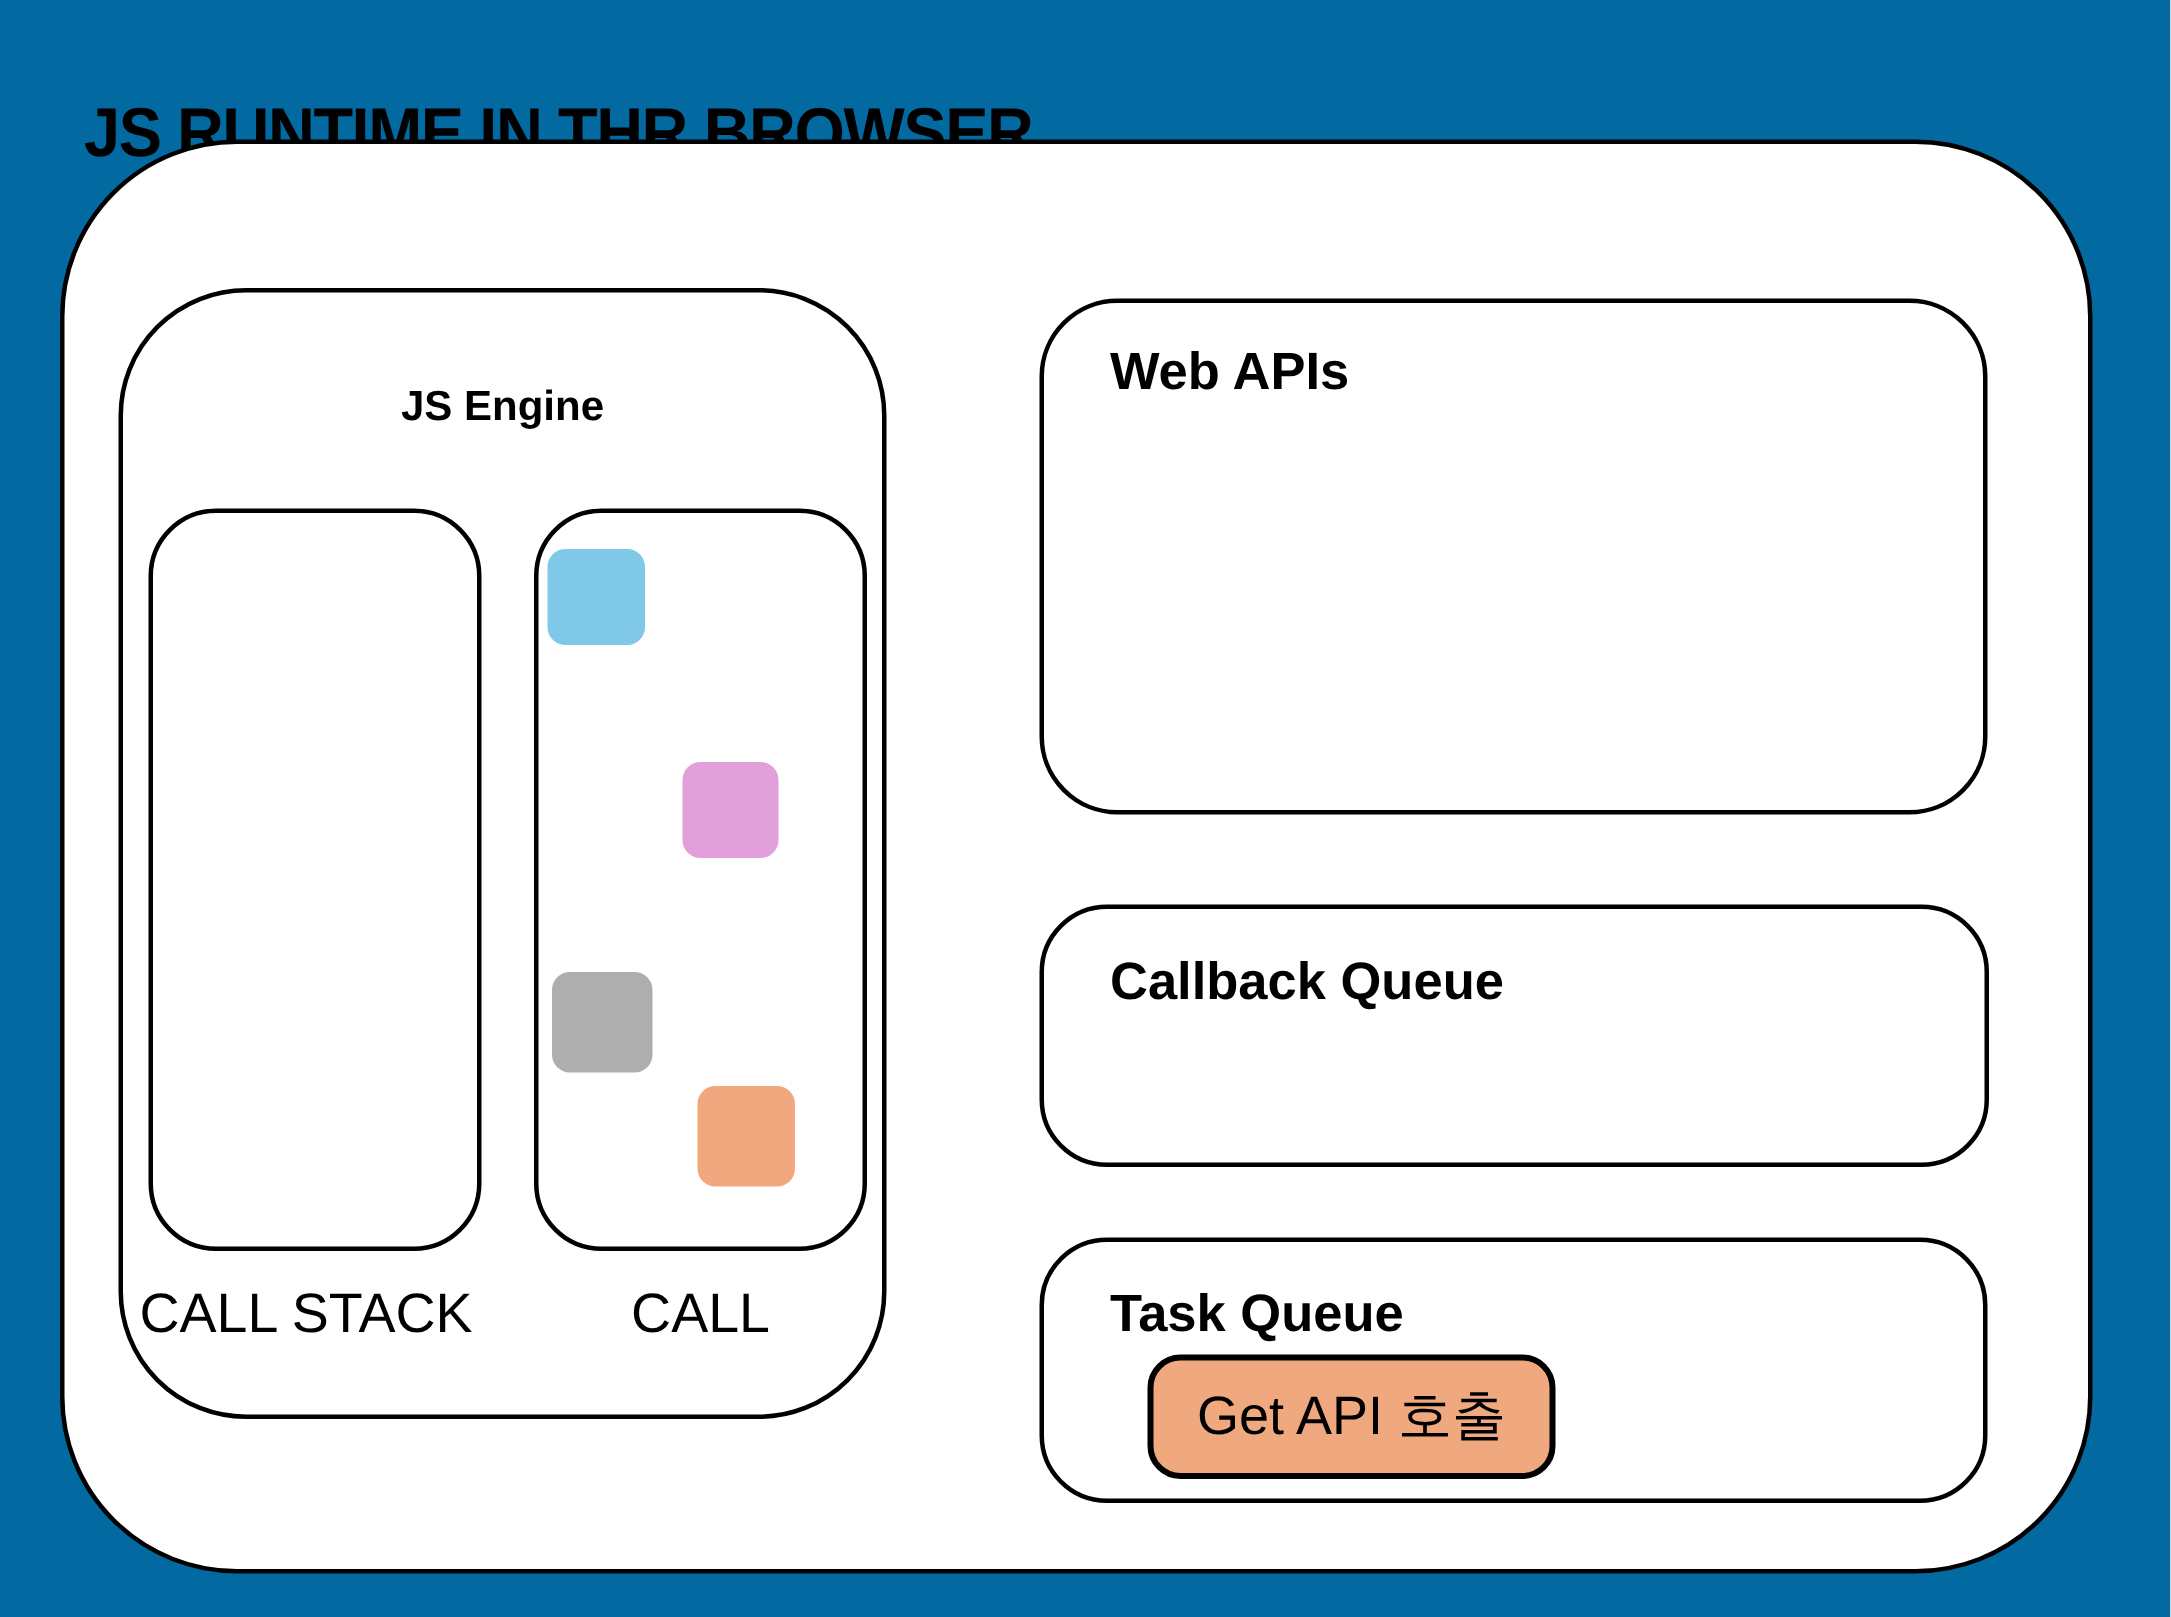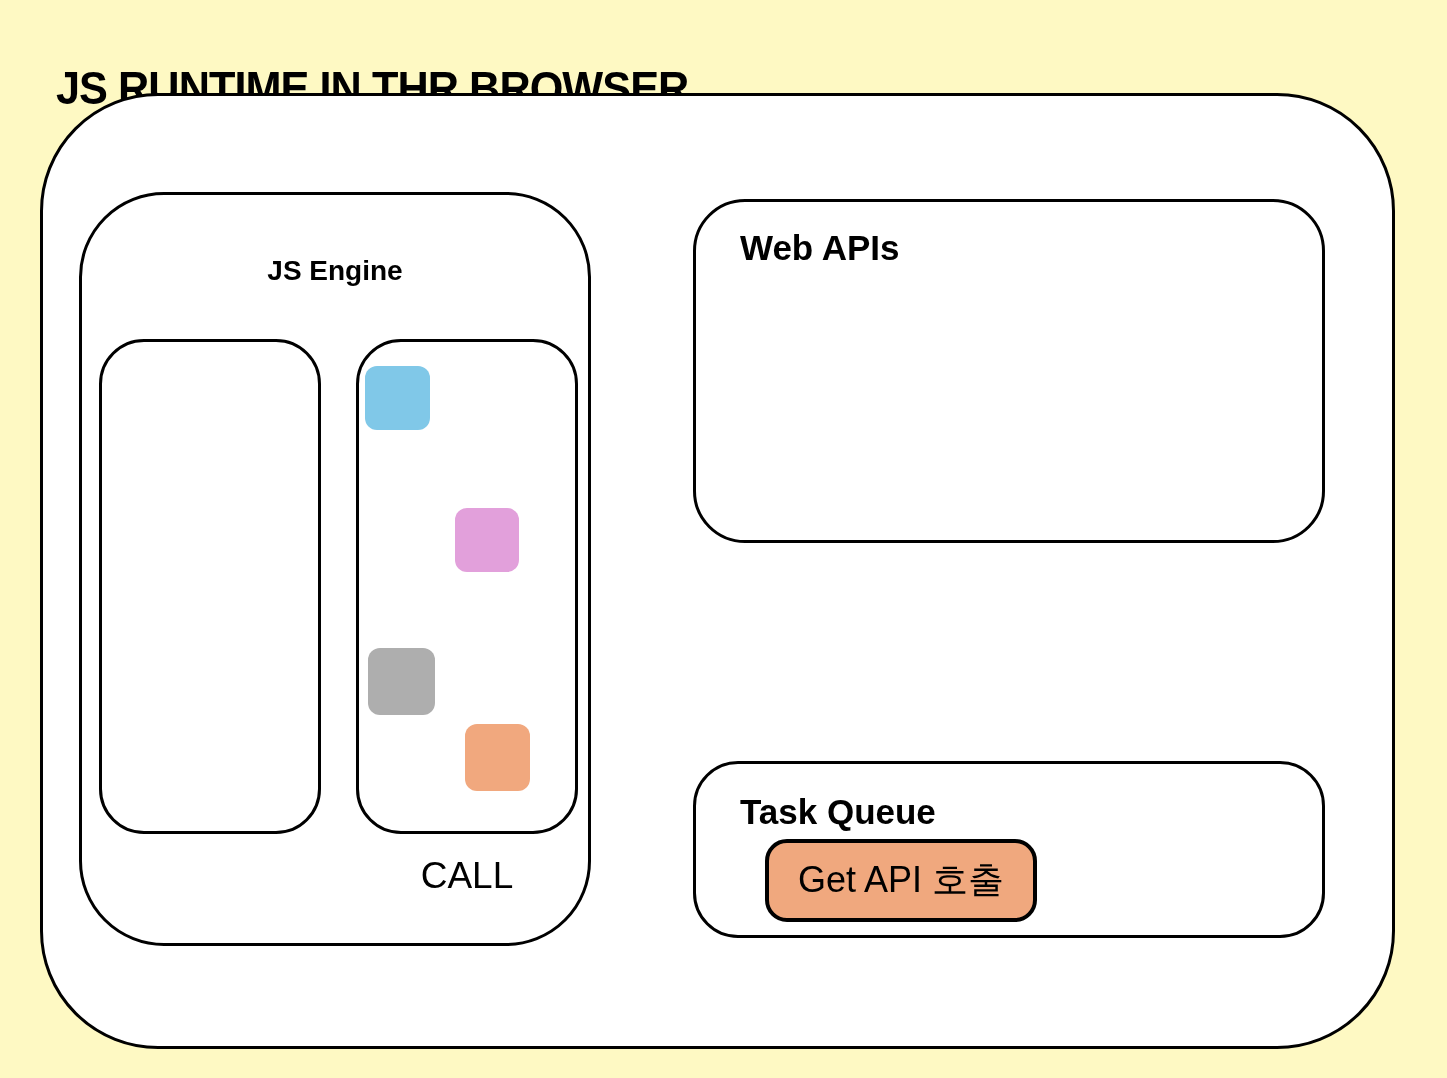--- a/index.html
+++ b/index.html
@@ -6,21 +6,21 @@
     margin: 0;
     padding: 0;
     background: #ffffff;
     font-family: "Liberation Sans", sans-serif;
     color: #000;
   }
   .stage {
     position: relative;
     width: 1447px;
     height: 1078px;
-    background: #fef9c3;
+    background: #0369a1;
     overflow: hidden;
   }
   .page-title {
     position: absolute;
     left: 56px;
     top: 30px;
     font-size: 46px;
     font-weight: bold;
     letter-spacing: -1px;
     transform: scaleX(0.94);
@@ -135,27 +135,31 @@
 
       <div class="box call-stack-box"></div>
 
       <div class="box heap-box">
         <div class="heap-block heap-block-1" style="background: rgb(128, 200, 232);"></div>
         <div class="heap-block heap-block-2" style="background: rgb(226, 160, 219);"></div>
         <div class="heap-block heap-block-3" style="background: rgb(174, 174, 174);"></div>
         <div class="heap-block heap-block-4" style="background: rgb(241, 168, 126);"></div>
       </div>
 
+      <div class="engine-label call-stack-label">CALL STACK</div>
       <div class="engine-label heap-label">CALL</div>
     </div>
 
     <div class="box web-apis-box" style="left:650px; top:103px;padding-left:36px;">
       <div class="section-title web-apis-title">Web APIs</div>
     </div>
 
+    <div class="box callback-queue-box" style="left:650px; top:507px;">
+      <div class="section-title callback-queue-title">Callback Queue</div>
+    </div>
 
-    <div class="box task-queue-box" style="left:650px; top:665px;">
+    <div class="box task-queue-box" style="left:650px; top:729px;">
       <div class="section-title task-queue-title">Task Queue</div>
       <div class="task-item" style="background: rgb(240, 168, 126);">Get API 호출</div>
     </div>
 
   </div>
 </div>
 
 </body></html>

